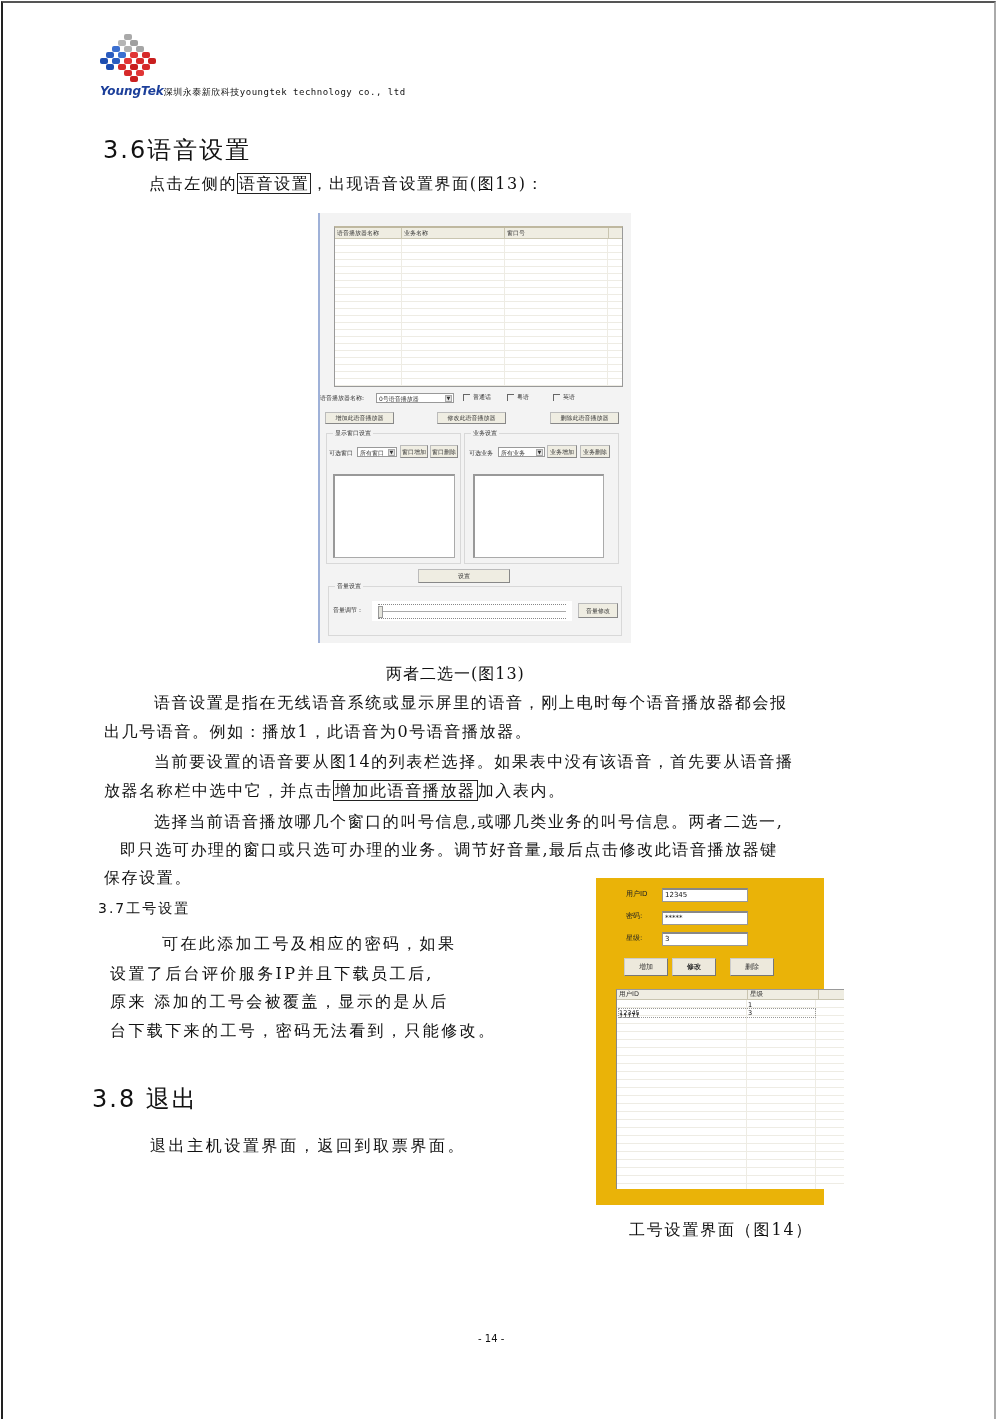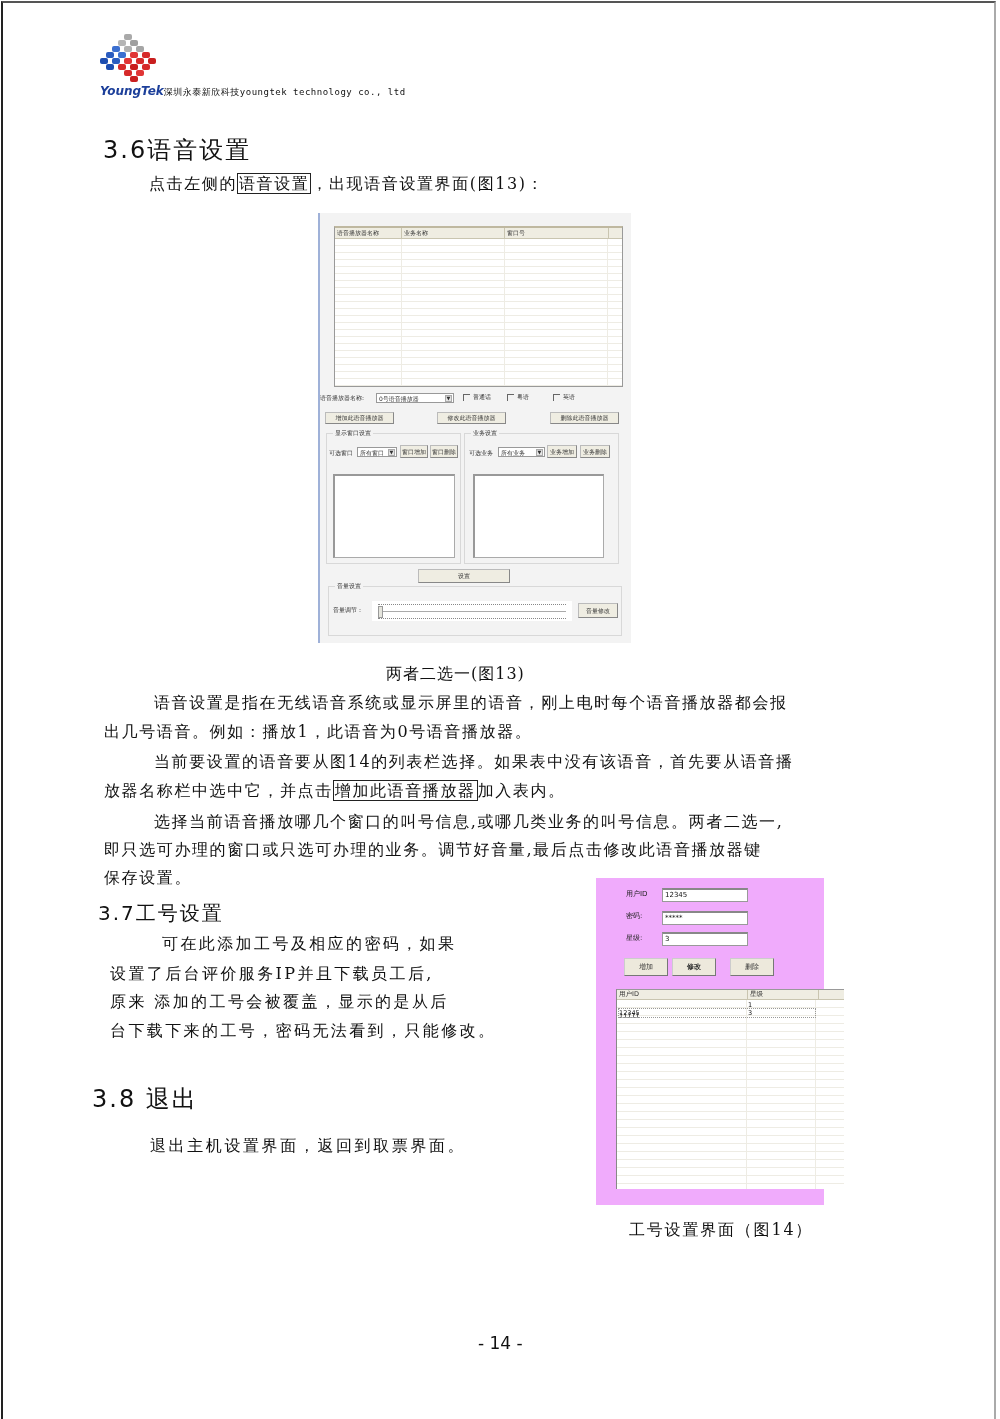--- a/index.html
+++ b/index.html
@@ -30,21 +30,21 @@
   .btn { background:#efede2; border:1px solid #bbb; border-right-color:#888; border-bottom-color:#888;
          font-size:6px; font-family:"DejaVu Sans",sans-serif; color:#333; text-align:center; box-sizing:border-box; }
   .select { background:#fff; border:1px solid #999; font-size:6px; font-family:"DejaVu Sans",sans-serif; color:#333; box-sizing:border-box; padding-left:2px; line-height:9px; }
   .dd { position:absolute; right:1px; top:1px; width:7px; height:7px; background:#e5e5e5; border:1px solid #aaa; box-sizing:border-box; font-size:5px; line-height:5px; text-align:center; }
   .chk { display:inline-block; width:6px; height:6px; border-left:1px solid #666; border-top:1px solid #666; margin-right:3px; vertical-align:middle; }
   .group { border:1px solid #d8d8d8; box-sizing:border-box; }
   .group-label { position:absolute; top:-5px; left:6px; background:#f3f3f3; padding:0 2px; }
   .listbox { background:#fff; border:1px solid #aaa; border-top:2px solid #999; border-left:2px solid #999; box-sizing:border-box; }
 
   
-  .fig14 { left:596px; top:878px; width:228px; height:327px; background:#f0abfc; }
+  .fig14 { left:596px; top:878px; width:228px; height:327px; background:#eab308; }
   .f14-label { font-size:7px; font-family:"DejaVu Sans",sans-serif; color:#222; white-space:nowrap; }
   .f14-input { background:#fff; border:1px solid #999; border-top:2px solid #888; font-size:7px; font-family:"DejaVu Sans",sans-serif; padding-left:2px; line-height:11px; box-sizing:border-box; }
   .f14-btn { background:#ede9dc; border:1px solid #ccc; border-right-color:#777; border-bottom-color:#777; font-size:7px; font-family:"DejaVu Sans",sans-serif; text-align:center; line-height:16px; box-sizing:border-box; color:#333;}
   .f14-list { left:20px; top:111px; width:227px; height:199px; background:#fff; border-left:1px solid #888; border-top:1px solid #999; }
   .f14-rows { position:absolute; left:0; right:0; top:10px; bottom:0;
       background-image: repeating-linear-gradient(to bottom, #fff 0, #fff 7px, #eeece4 7px, #eeece4 8px); }
   .f14-cell { position:absolute; font-size:6.5px; font-family:"DejaVu Sans",sans-serif; color:#111; white-space:nowrap; line-height:8px; }
 </style>
 </head>
 <body>
@@ -153,24 +153,24 @@
   </div>
 </div>
 
 <div class="abs caption" style="left:386px; top:664px;">两者二选一(图13)</div>
 
 <div class="abs p" style="left:154px; top:689px;">语音设置是指在无线语音系统或显示屏里的语音，刚上电时每个语音播放器都会报</div>
 <div class="abs p" style="left:104px; top:718px;">出几号语音。例如：播放1，此语音为0号语音播放器。</div>
 <div class="abs p" style="left:154px; top:748px;">当前要设置的语音要从图14的列表栏选择。如果表中没有该语音，首先要从语音播</div>
 <div class="abs p" style="left:104px; top:777px;"><span>放器名称栏中选中它，并点击</span><span class="boxed">增加此语音播放器</span><span>加入表内。</span></div>
 <div class="abs p" style="left:154px; top:808px;">选择当前语音播放哪几个窗口的叫号信息,或哪几类业务的叫号信息。两者二选一,</div>
-<div class="abs p" style="left:104px; top:836px;">即只选可办理的窗口或只选可办理的业务。调节好音量,最后点击修改此语音播放器键</div>
+<div class="abs p" style="left:120px; top:836px;">即只选可办理的窗口或只选可办理的业务。调节好音量,最后点击修改此语音播放器键</div>
 <div class="abs p" style="left:104px; top:864px;">保存设置。</div>
 
-<div class="abs h2" style="left:98px; top:900px; font-size:20px;">3.7工号设置</div>
+<div class="abs h2" style="left:98px; top:900px; font-size:14px;">3.7工号设置</div>
 <div class="abs p" style="left:162px; top:930px; letter-spacing:2.4px;">可在此添加工号及相应的密码，如果</div>
 <div class="abs p" style="left:110px; top:960px; letter-spacing:2.4px;">设置了后台评价服务IP并且下载员工后,</div>
 <div class="abs p" style="left:110px; top:988px; letter-spacing:2.4px;">原来 添加的工号会被覆盖，显示的是从后</div>
 <div class="abs p" style="left:110px; top:1017px; letter-spacing:2.4px;">台下载下来的工号，密码无法看到，只能修改。</div>
 
 <div class="abs fig14">
   <span class="abs f14-label" style="left:30px; top:11px;">用户ID</span>
   <div class="abs f14-input" style="left:66px; top:10px; width:86px; height:14px;">12345</div>
   <span class="abs f14-label" style="left:30px; top:33px;">密码:</span>
   <div class="abs f14-input" style="left:66px; top:33px; width:86px; height:14px;">*****</div>
@@ -195,13 +195,13 @@
     <span class="f14-cell" style="left:2px; top:19px; outline:1px dotted #999; width:196px;">12345</span>
     <span class="f14-cell" style="left:131px; top:19px;">3</span>
   </div>
 </div>
 
 <div class="abs caption" style="left:629px; top:1220px; letter-spacing:1.8px;">工号设置界面（图14）</div>
 
 <div class="abs h2" style="left:92px; top:1083px;">3.8 退出</div>
 <div class="abs p" style="left:150px; top:1132px; letter-spacing:2.6px;">退出主机设置界面，返回到取票界面。</div>
 
-<div class="abs" style="left:478px; top:1333px; font-family:'DejaVu Sans', sans-serif; font-size:17px; white-space:nowrap;">- 14 -</div>
+<div class="abs" style="left:478px; top:1333px; font-family:'DejaVu Sans', sans-serif; font-size:10px; white-space:nowrap;">- 14 -</div>
 
 </body></html>

